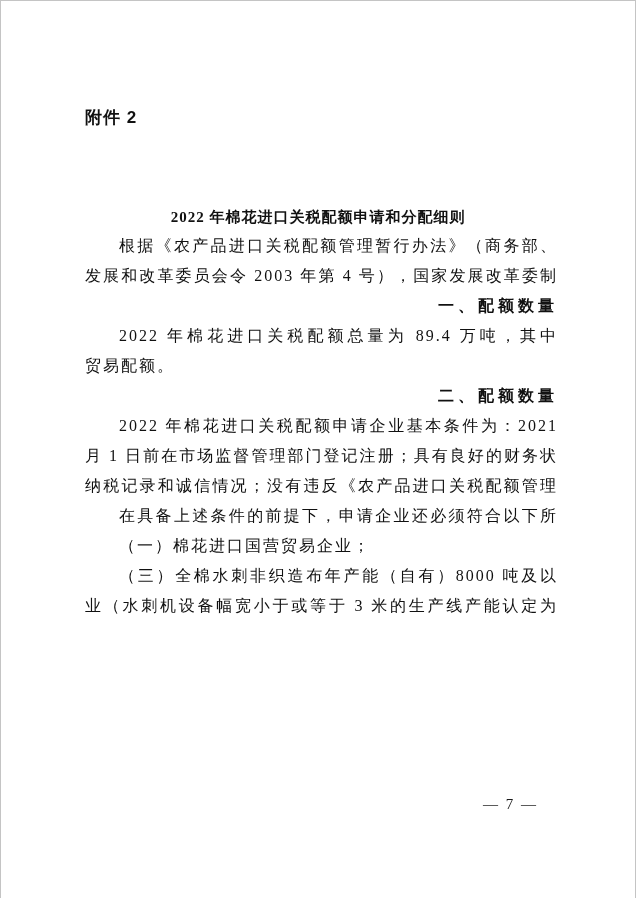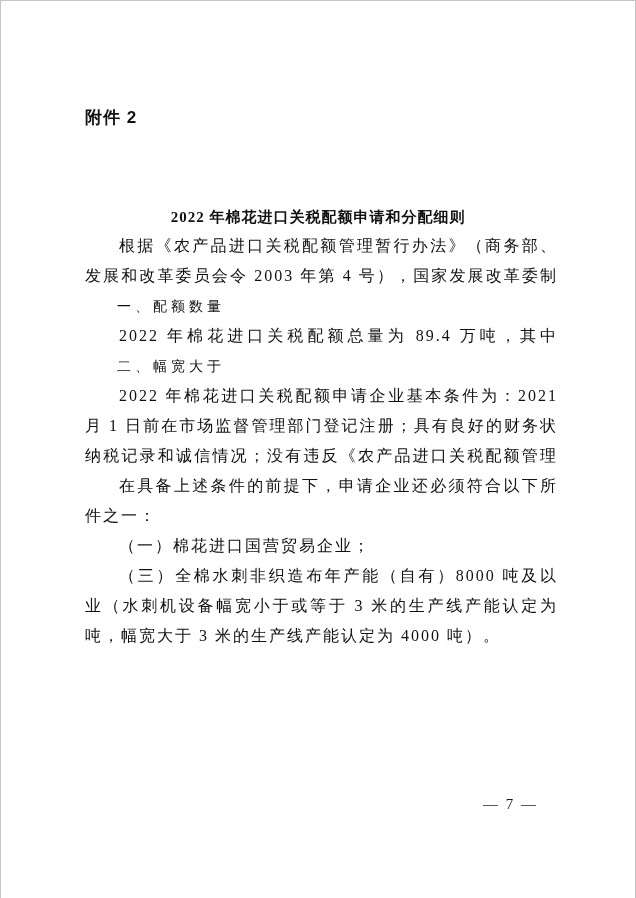--- a/index.html
+++ b/index.html
@@ -56,25 +56,25 @@
   }
   .line.j {
     white-space: normal;
     text-align: justify;
     text-align-last: justify;
     overflow: hidden;
   }
   .line.first { text-indent: 34px; }
   .line.heading {
     font-family: "Liberation Sans", "DejaVu Sans", sans-serif;
-    font-weight: normal;
-    font-size: 14px;
+    font-weight: bold;
+    font-size: 16px;
     letter-spacing: 4px;
     text-indent: 32px;
-    text-align: left;
+    text-align: right;
   }
   .pageno {
     position: absolute;
     top: 795px;
     right: 97px;
     font-size: 15px;
     letter-spacing: 2px;
     color: #1a1a1a;
   }
 </style>
@@ -88,33 +88,32 @@
   <div class="doc-title">2022 年棉花进口关税配额申请和分配细则</div>
 
   <div class="body-block">
 
     <div class="line first j">根据《农产品进口关税配额管理暂行办法》（商务部、国家</div>
     <div class="line j">发展和改革委员会令 2003 年第 4 号），国家发展改革委制定了</div>
 
     <div class="line heading">一、配额数量</div>
 
     <div class="line first j">2022 年棉花进口关税配额总量为 89.4 万吨，其中 33%为国营</div>
+    <div class="line">贸易配额。</div>
 
-    <div class="line heading">二、幅宽大于</div>
+    <div class="line heading">二、配额数量</div>
 
     <div class="line first j">2022 年棉花进口关税配额申请企业基本条件为：2021 年 10</div>
     <div class="line j">月 1 日前在市场监督管理部门登记注册；具有良好的财务状况、</div>
     <div class="line j">纳税记录和诚信情况；没有违反《农产品进口关税配额管理暂行</div>
 
     <div class="line first j">在具备上述条件的前提下，申请企业还必须符合以下所列条</div>
-    <div class="line">件之一：</div>
 
     <div class="line first">（一）棉花进口国营贸易企业；</div>
 
     <div class="line first j">（三）全棉水刺非织造布年产能（自有）8000 吨及以上的企</div>
     <div class="line j">业（水刺机设备幅宽小于或等于 3 米的生产线产能认定为 2000</div>
-    <div class="line">吨，幅宽大于 3 米的生产线产能认定为 4000 吨）。</div>
 
   </div>
 
   <div class="pageno">— 7 —</div>
 
 </div>
 
 </body></html>

